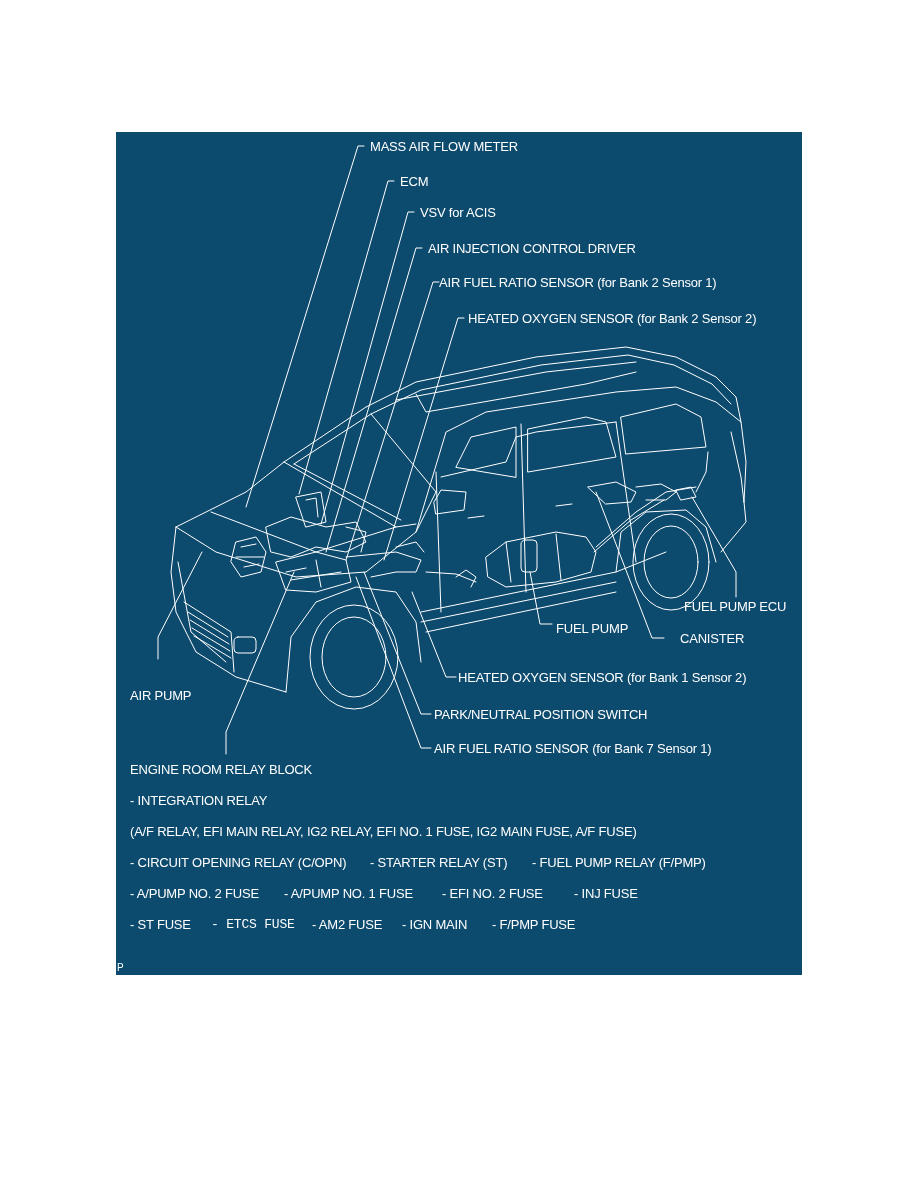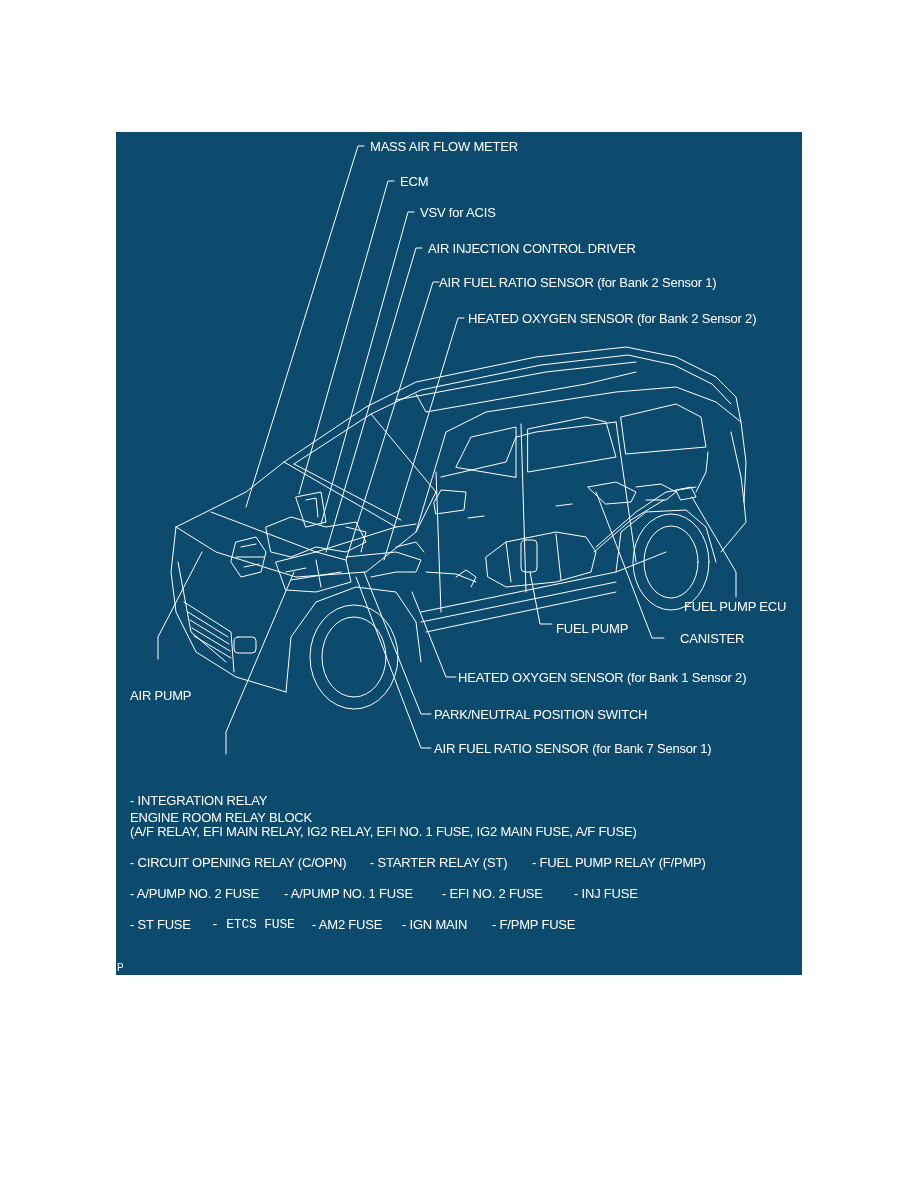--- a/index.html
+++ b/index.html
@@ -132,21 +132,21 @@
   <div class="lbl" style="left:568px; top:467px;">FUEL PUMP ECU</div>
   <div class="lbl" style="left:440px; top:489px;">FUEL PUMP</div>
   <div class="lbl" style="left:564px; top:499px;">CANISTER</div>
 
   <div class="lbl" style="left:14px; top:530px;margin-top:26px;">AIR PUMP</div>
   <div class="lbl" style="left:342px; top:538px;">HEATED OXYGEN SENSOR (for Bank 1 Sensor 2)</div>
   <div class="lbl" style="left:318px; top:575px;">PARK/NEUTRAL POSITION SWITCH</div>
   <div class="lbl" style="left:318px; top:609px;">AIR FUEL RATIO SENSOR (for Bank 7 Sensor 1)</div>
 
   <div class="list">
-    <div class="lbl" style="left:14px; top:630px;margin-top:48px;">ENGINE ROOM RELAY BLOCK</div>
+    <div class="lbl" style="left:14px; top:630px;">ENGINE ROOM RELAY BLOCK</div>
     <div class="lbl" style="left:14px; top:661px;">- INTEGRATION RELAY</div>
     <div class="lbl" style="left:14px; top:692px;">(A/F RELAY, EFI MAIN RELAY, IG2 RELAY, EFI NO. 1 FUSE, IG2 MAIN FUSE, A/F FUSE)</div>
 
     <div class="lbl" style="left:14px; top:723px;">- CIRCUIT OPENING RELAY (C/OPN)</div>
     <div class="lbl" style="left:254px; top:723px;">- STARTER RELAY (ST)</div>
     <div class="lbl" style="left:416px; top:723px;">- FUEL PUMP RELAY (F/PMP)</div>
 
     <div class="lbl" style="left:14px; top:754px;">- A/PUMP NO. 2 FUSE</div>
     <div class="lbl" style="left:168px; top:754px;">- A/PUMP NO. 1 FUSE</div>
     <div class="lbl" style="left:326px; top:754px;">- EFI NO. 2 FUSE</div>

